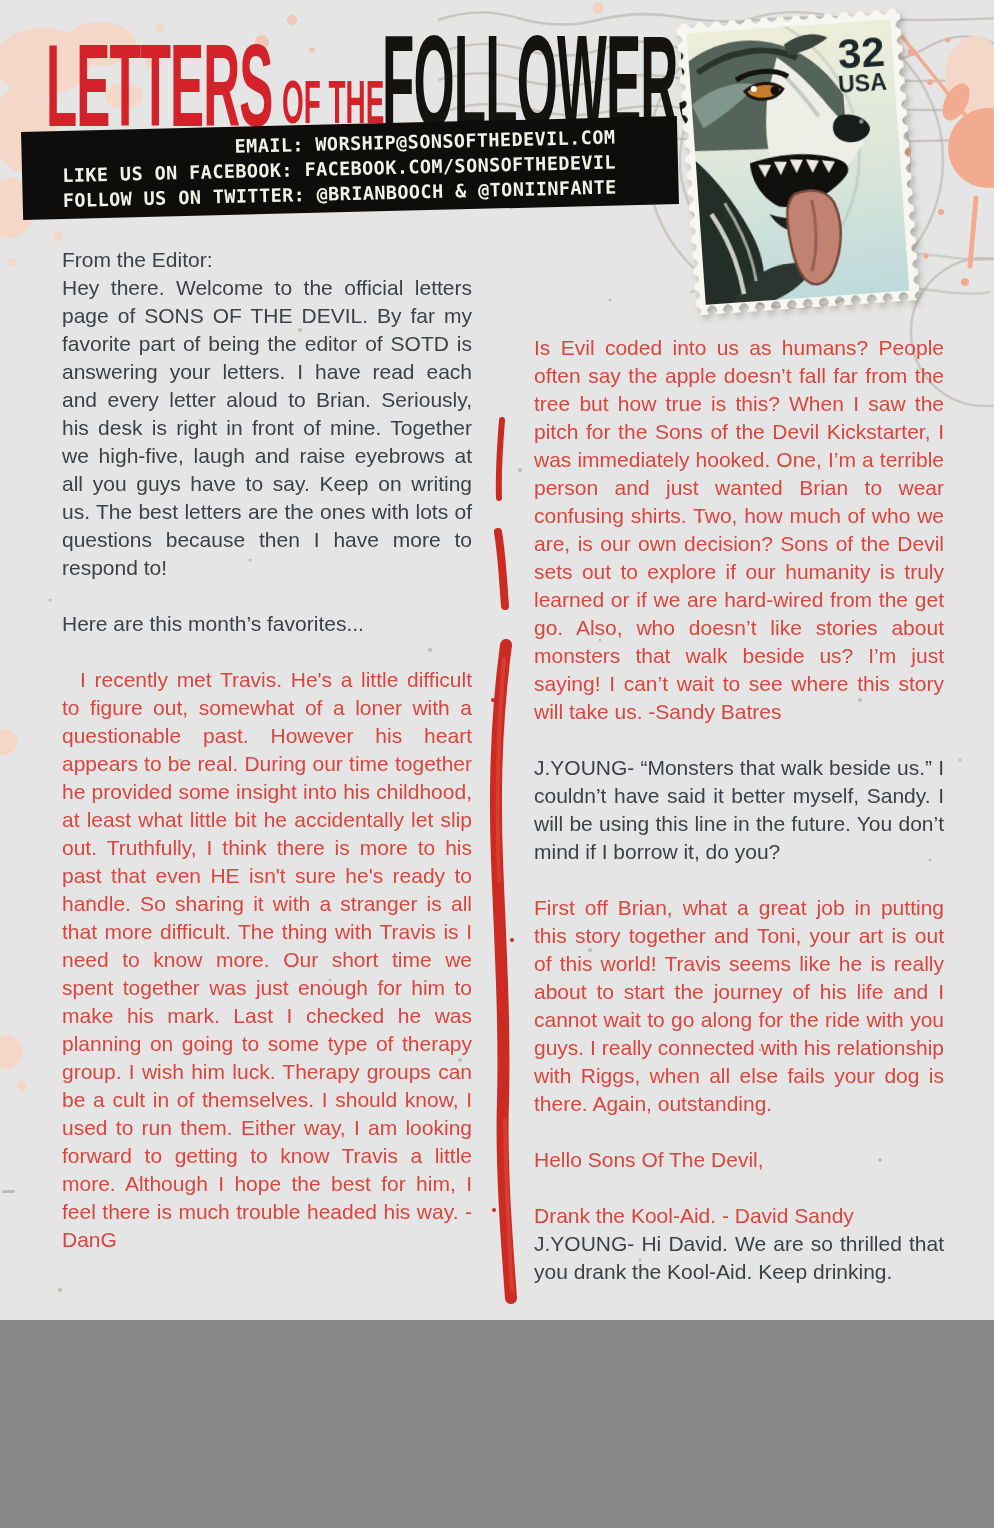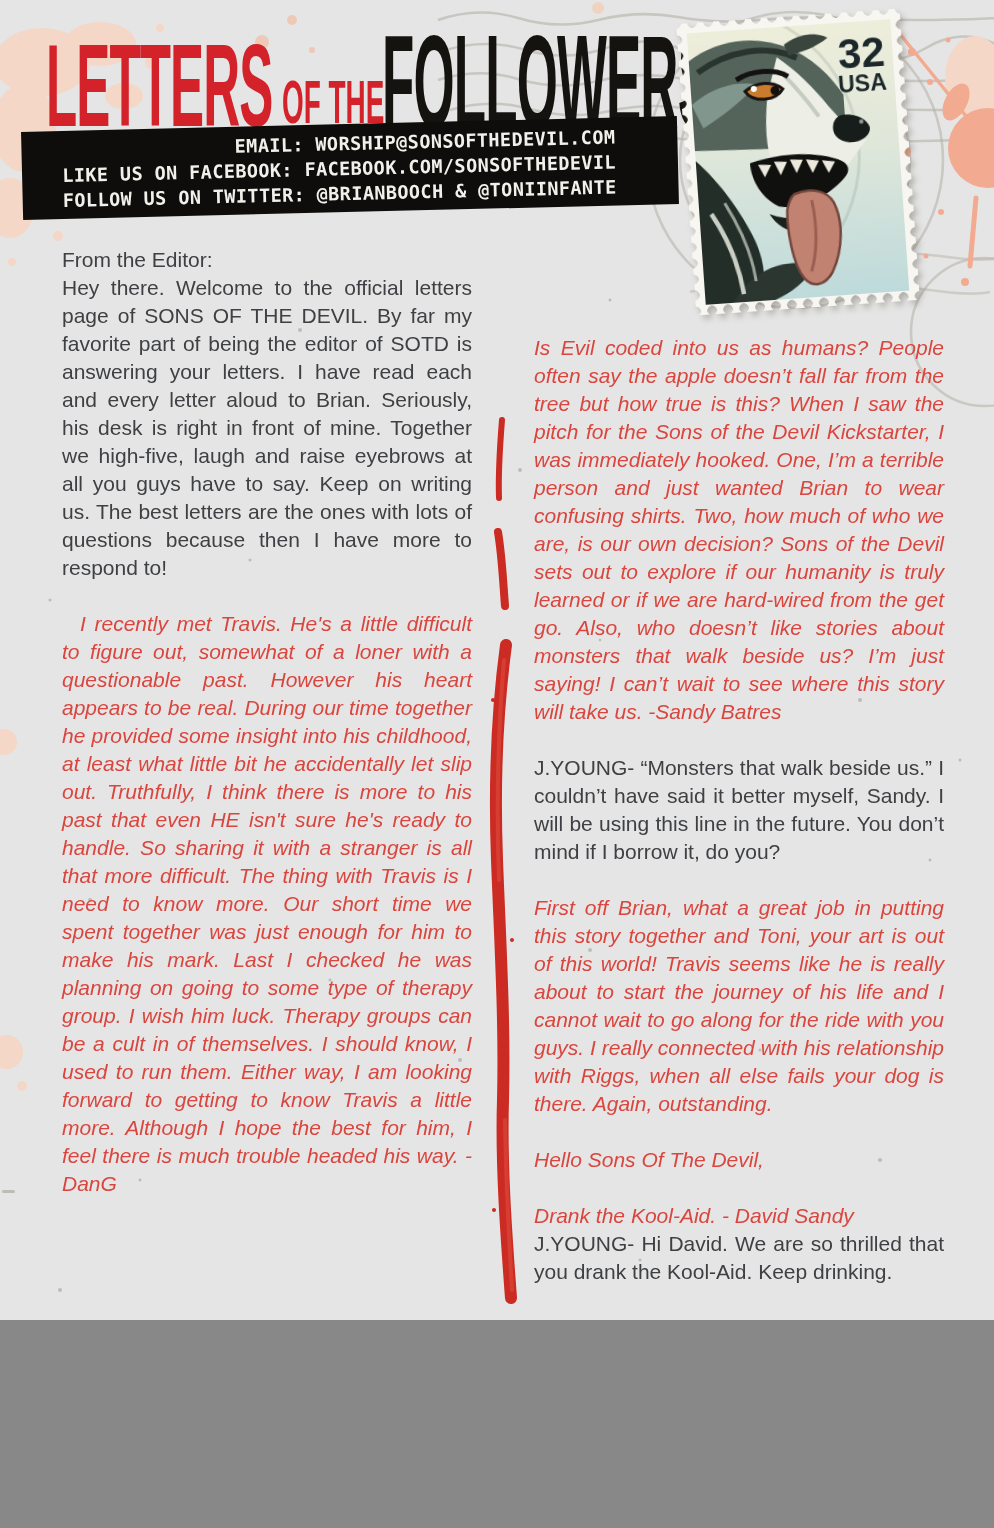--- a/index.html
+++ b/index.html
@@ -36,21 +36,21 @@
     background-image:radial-gradient(circle,transparent 4.5px,#f7f6f1 5px);
     background-size:16px 16px;background-position:-8px -8px;
   }
   .stamp-art{position:absolute;left:10px;top:10px;width:204px;height:272px;}
   .stamp-art svg{display:block;width:100%;height:100%;}
 
   
   .col{position:absolute;width:410px;font-size:21px;line-height:28px;text-align:justify;color:#3f4043;}
   .col p{margin:0 0 28px 0;}
   .col p.tight{margin:0;}
-  .col .red{color:#da453e;font-style:italic;}
+  .col .red{color:#da453e;}
   .col .indent{text-indent:18px;}
   #col-left{left:62px;top:246px;height:1270px;}
   #col-right{left:534px;top:334px;height:1185px;}
 </style>
 </head>
 <body>
 
 <div class="page">
 
   <svg class="bg-decor" viewBox="0 0 994 1528">
@@ -225,20 +225,21 @@
 
         <text x="196" y="46" text-anchor="end" font-size="42" font-weight="bold" fill="#1c272b">32</text>
         <text x="196" y="70" text-anchor="end" font-size="23" font-weight="bold" fill="#1c272b">USA</text>
       </svg>
     </div>
   </div>
 
   <section class="col" id="col-left">
     <p class="tight">From the Editor:</p>
     <p>Hey there. Welcome to the official letters page of SONS OF THE DEVIL. By far my favorite part of being the editor of SOTD is answering your letters. I have read each and every letter aloud to Brian. Seriously, his desk is right in front of mine. Together we high-five, laugh and raise eyebrows at all you guys have to say. Keep on writing us. The best letters are the ones with lots of questions because then I have more to respond to!</p>
+    <p>Here are this month’s favorites...</p>
     <p class="red indent">I recently met Travis. He's a little difficult to figure out, somewhat of a loner with a questionable past. However his heart appears to be real. During our time together he provided some insight into his childhood, at least what little bit he accidentally let slip out. Truthfully, I think there is more to his past that even HE isn't sure he's ready to handle. So sharing it with a stranger is all that more difficult. The thing with Travis is I need to know more. Our short time we spent together was just enough for him to make his mark. Last I checked he was planning on going to some type of therapy group. I wish him luck. Therapy groups can be a cult in of themselves. I should know, I used to run them. Either way, I am looking forward to getting to know Travis a little more. Although I hope the best for him, I feel there is much trouble headed his way.   -DanG</p>
   </section>
 
   <section class="col" id="col-right">
     <p class="red">Is Evil coded into us as humans? People often say the apple doesn’t fall far from the tree but how true is this? When I saw the pitch for the Sons of the Devil Kickstarter, I was immediately hooked. One, I’m a terrible person and just wanted Brian to wear confusing shirts. Two, how much of who we are, is our own decision? Sons of the Devil sets out to explore if our humanity is truly learned or if we are hard-wired from the get go. Also, who doesn’t like stories about monsters that walk beside us? I’m just saying! I can’t wait to see where this story will take us.   -Sandy Batres</p>
     <p>J.YOUNG- “Monsters that walk beside us.” I couldn’t have said it better myself, Sandy. I will be using this line in the future. You don’t mind if I borrow it, do you?</p>
     <p class="red">First off Brian, what a great job in putting this story together and Toni, your art is out of this world! Travis seems like he is really about to start the journey of his life and I cannot wait to go along for the ride with you guys. I really connected with his relationship with Riggs, when all else fails your dog is there. Again, outstanding.</p>
     <p class="red">Hello Sons Of The Devil,</p>
     <p class="red tight">Drank the Kool-Aid. - David Sandy</p>
     <p>J.YOUNG- Hi David. We are so thrilled that you drank the Kool-Aid. Keep drinking.</p>

